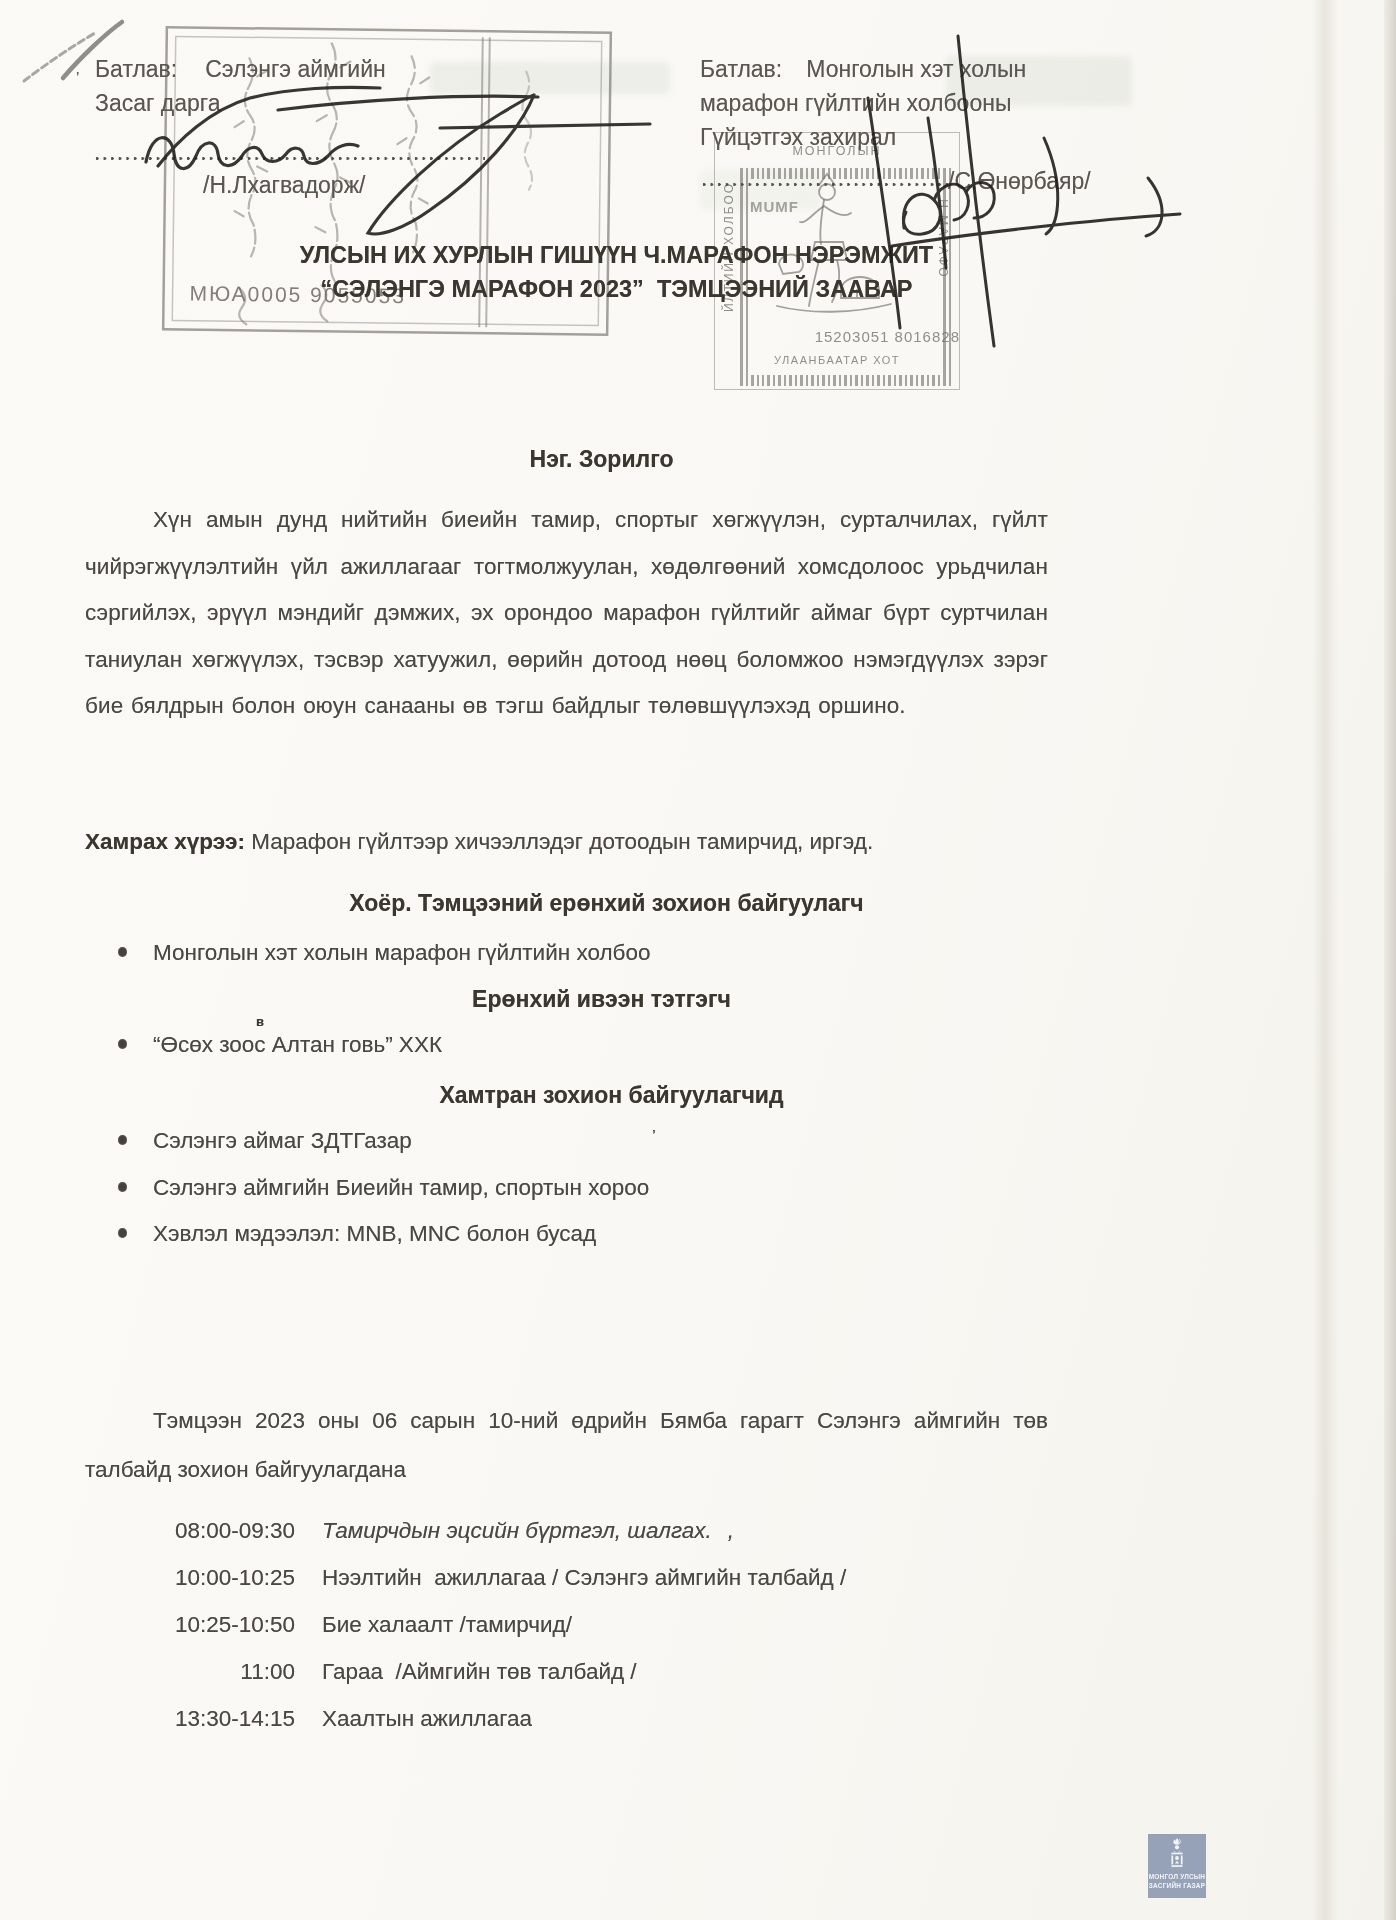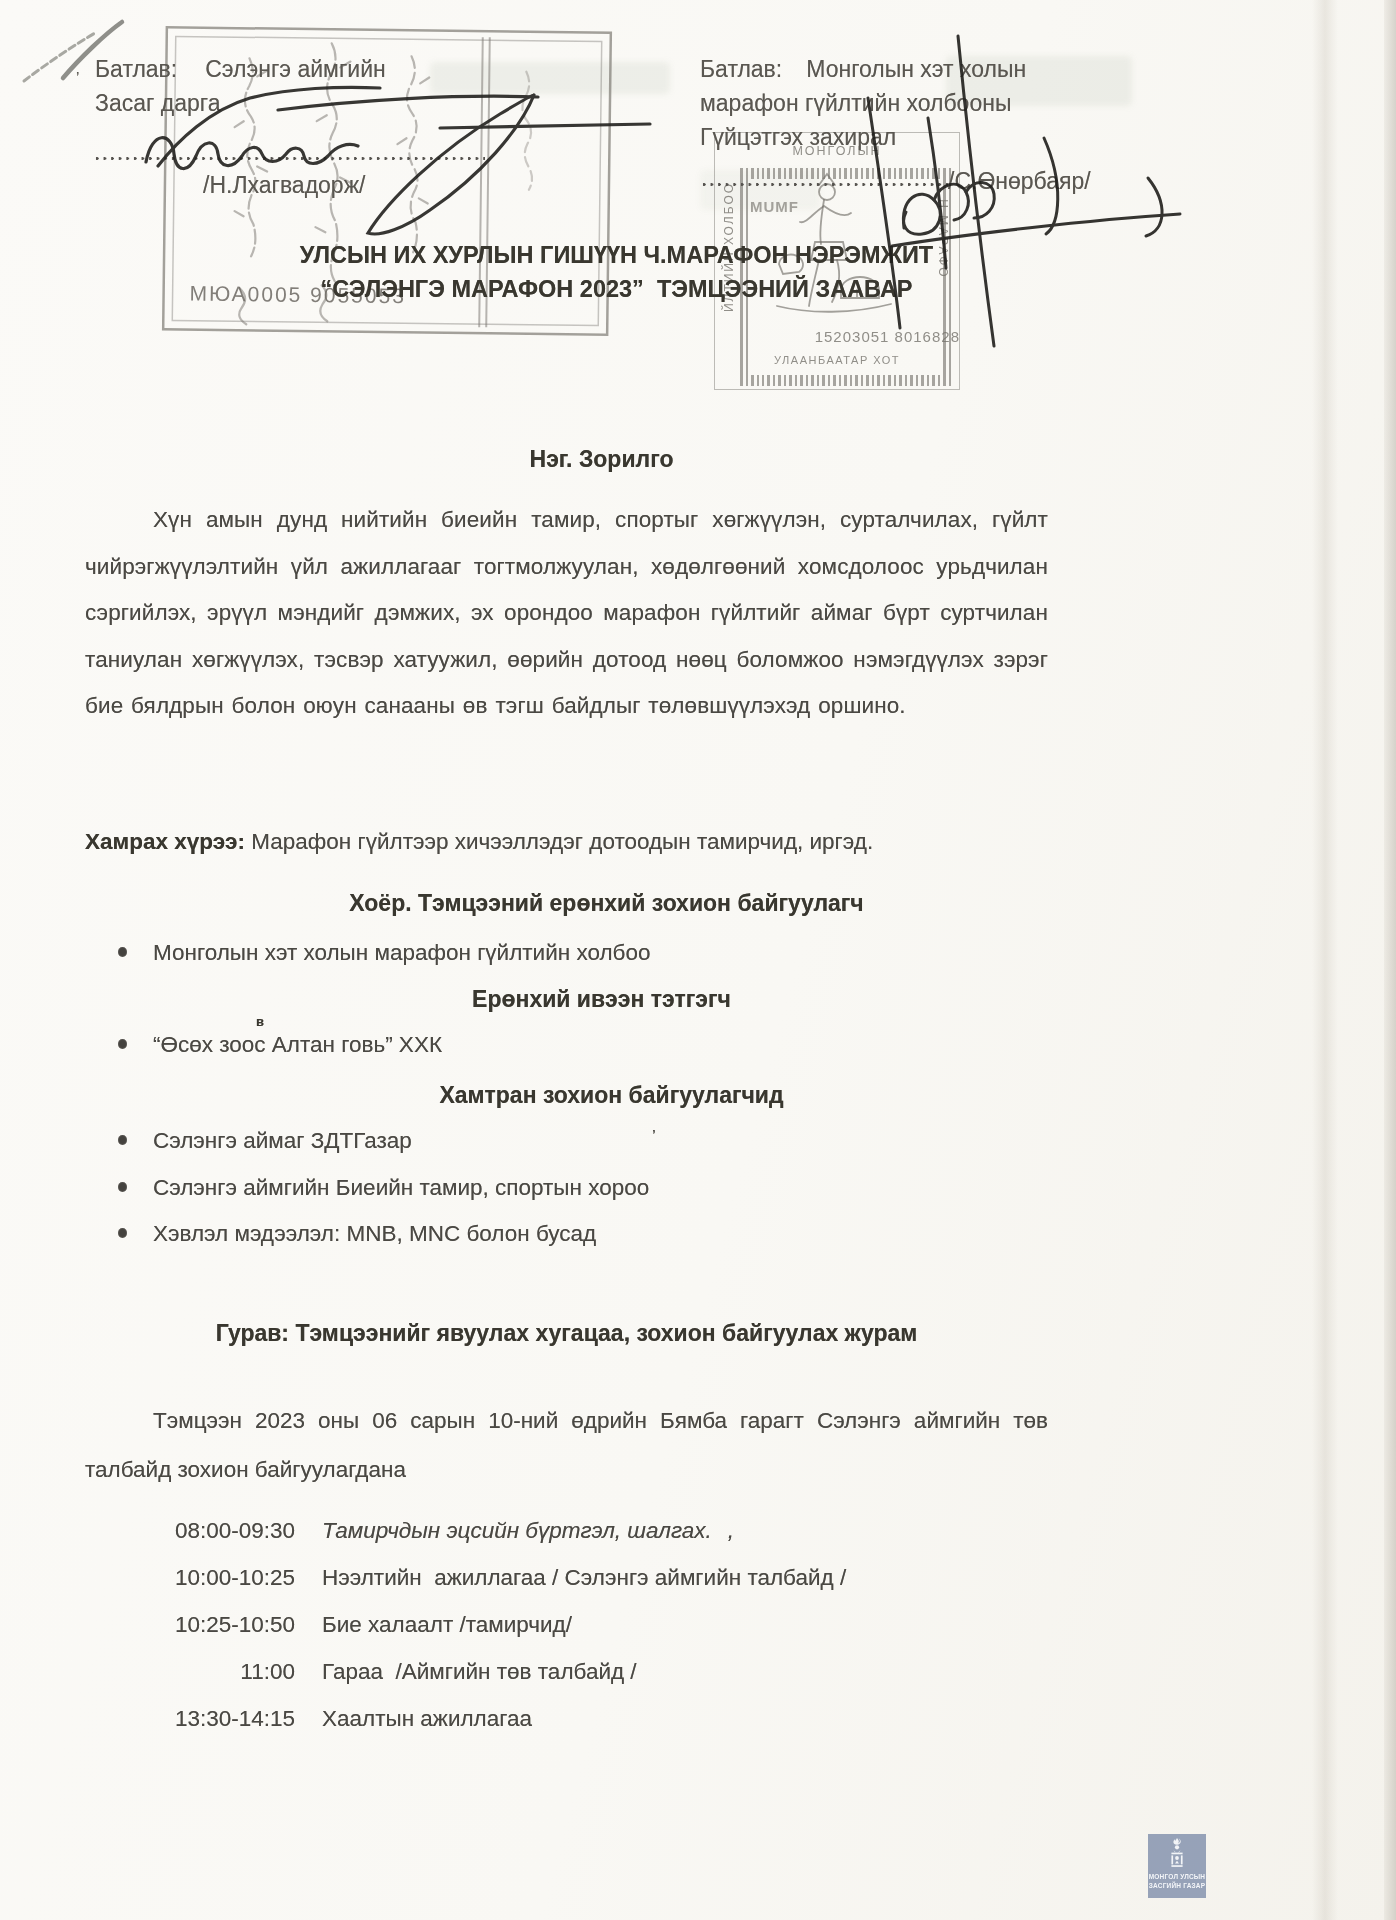--- a/index.html
+++ b/index.html
@@ -159,21 +159,20 @@
   <div class="abs txt" style="left:652px;top:1126px;font-size:17px;">’</div>
   <div class="abs bullet-row" style="left:118px;top:1174px;">
     <span class="bdot"></span>
     <span class="txt">Сэлэнгэ аймгийн Биеийн тамир, спортын хороо</span>
   </div>
   <div class="abs bullet-row" style="left:118px;top:1220px;">
     <span class="bdot"></span>
     <span class="txt">Хэвлэл мэдээлэл: MNB, MNC болон бусад</span>
   </div>
 
-  <div class="abs hd center" style="top:1320px;">Гурав: Тэмцээнийг явуулах хугацаа, зохион байгуулах журам</div>
   <div class="abs txt introl1" style="left:85px;top:1407px;">Тэмцээн 2023 оны 06 сарын 10-ний өдрийн Бямба гарагт Сэлэнгэ аймгийн төв</div>
   <div class="abs txt" style="left:85px;top:1456px;">талбайд зохион байгуулагдана</div>
 
   <div class="abs txt sched-time" style="top:1517px;">08:00-09:30</div>
   <div class="abs txt sched-act pre" style="top:1517px;font-style:italic;"><span>Тамирчдын эцсийн бүртгэл, шалгах.</span><span style="margin-left:16px;">,</span></div>
 
   <div class="abs txt sched-time" style="top:1564px;">10:00-10:25</div>
   <div class="abs txt sched-act pre" style="top:1564px;">Нээлтийн  ажиллагаа / Сэлэнгэ аймгийн талбайд /</div>
 
   <div class="abs txt sched-time" style="top:1611px;">10:25-10:50</div>

